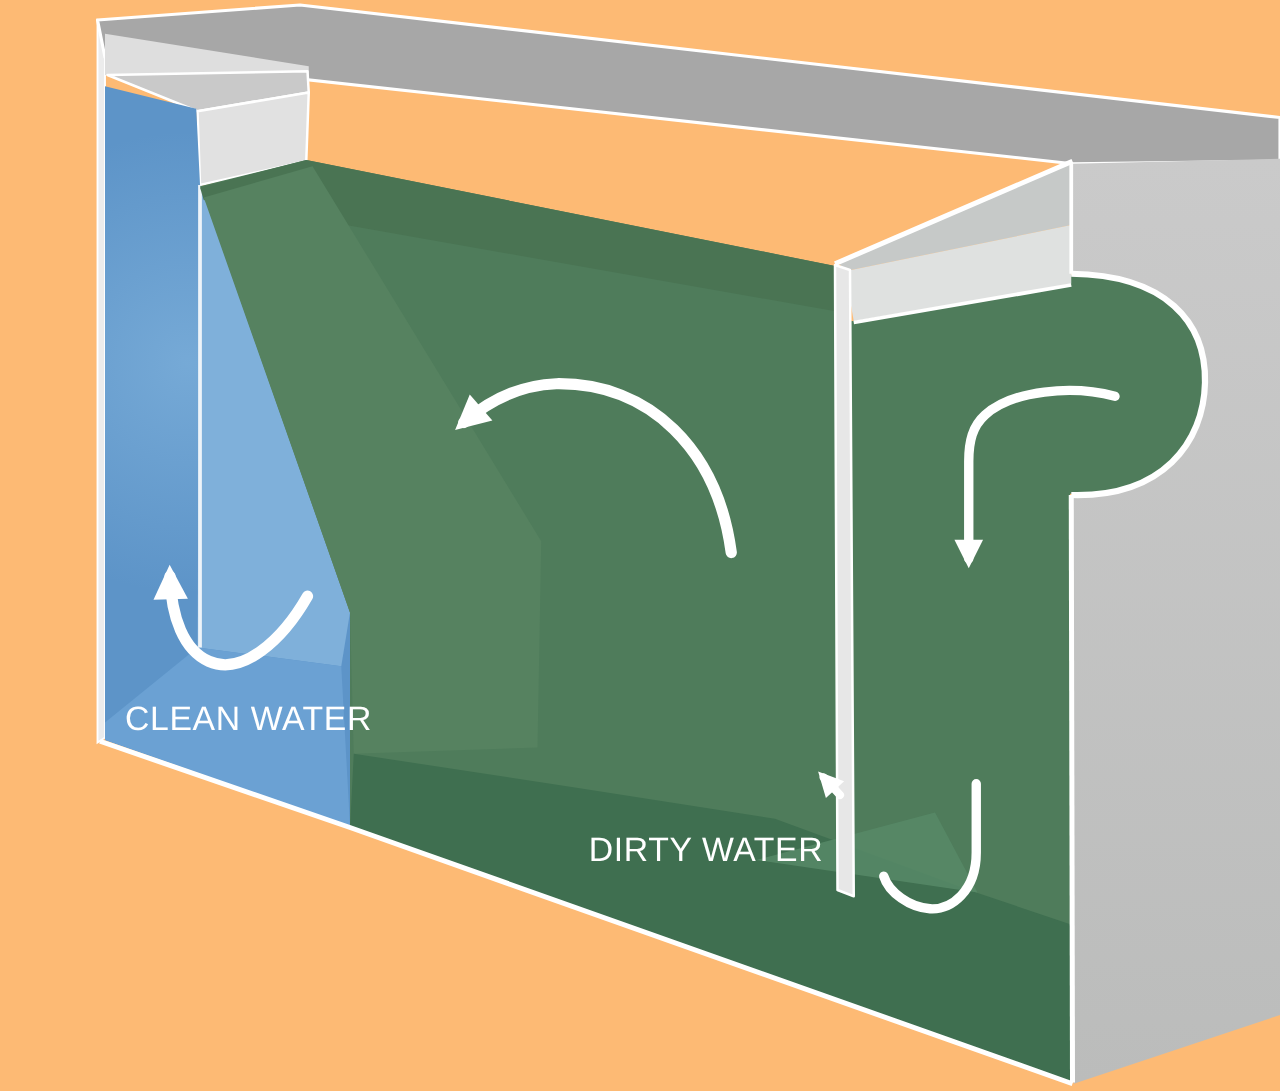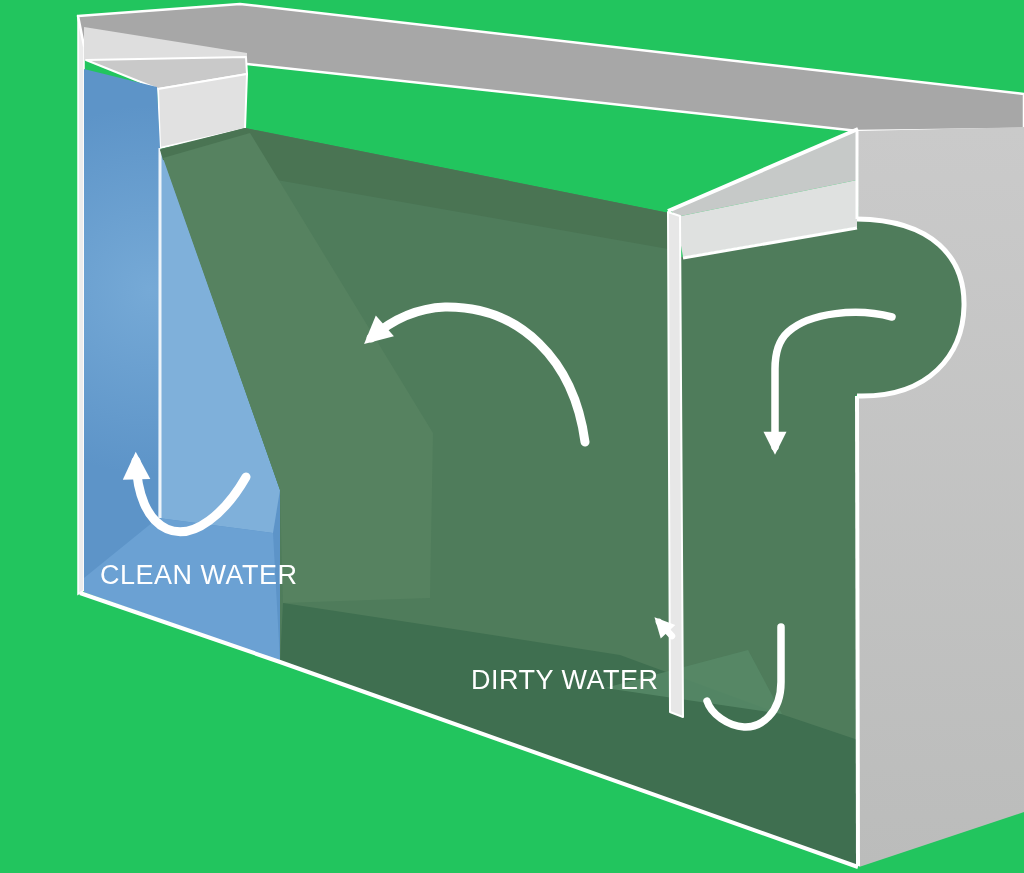--- a/index.html
+++ b/index.html
@@ -8,21 +8,21 @@
     background: #ffffff;
     width: 1024px;
     height: 873px;
     overflow: hidden;
     font-family: "Liberation Sans", sans-serif;
   }
   .stage {
     position: relative;
     width: 1024px;
     height: 873px;
-    background: #22c55e;
+    background: #fdba74;
   }
   svg { display: block; }
   .water-label {
     fill: #ffffff;
     font-family: "Liberation Sans", sans-serif;
     font-size: 27px;
     font-weight: 400;
     letter-spacing: 0.5px;
   }
   .flow-arrow {

